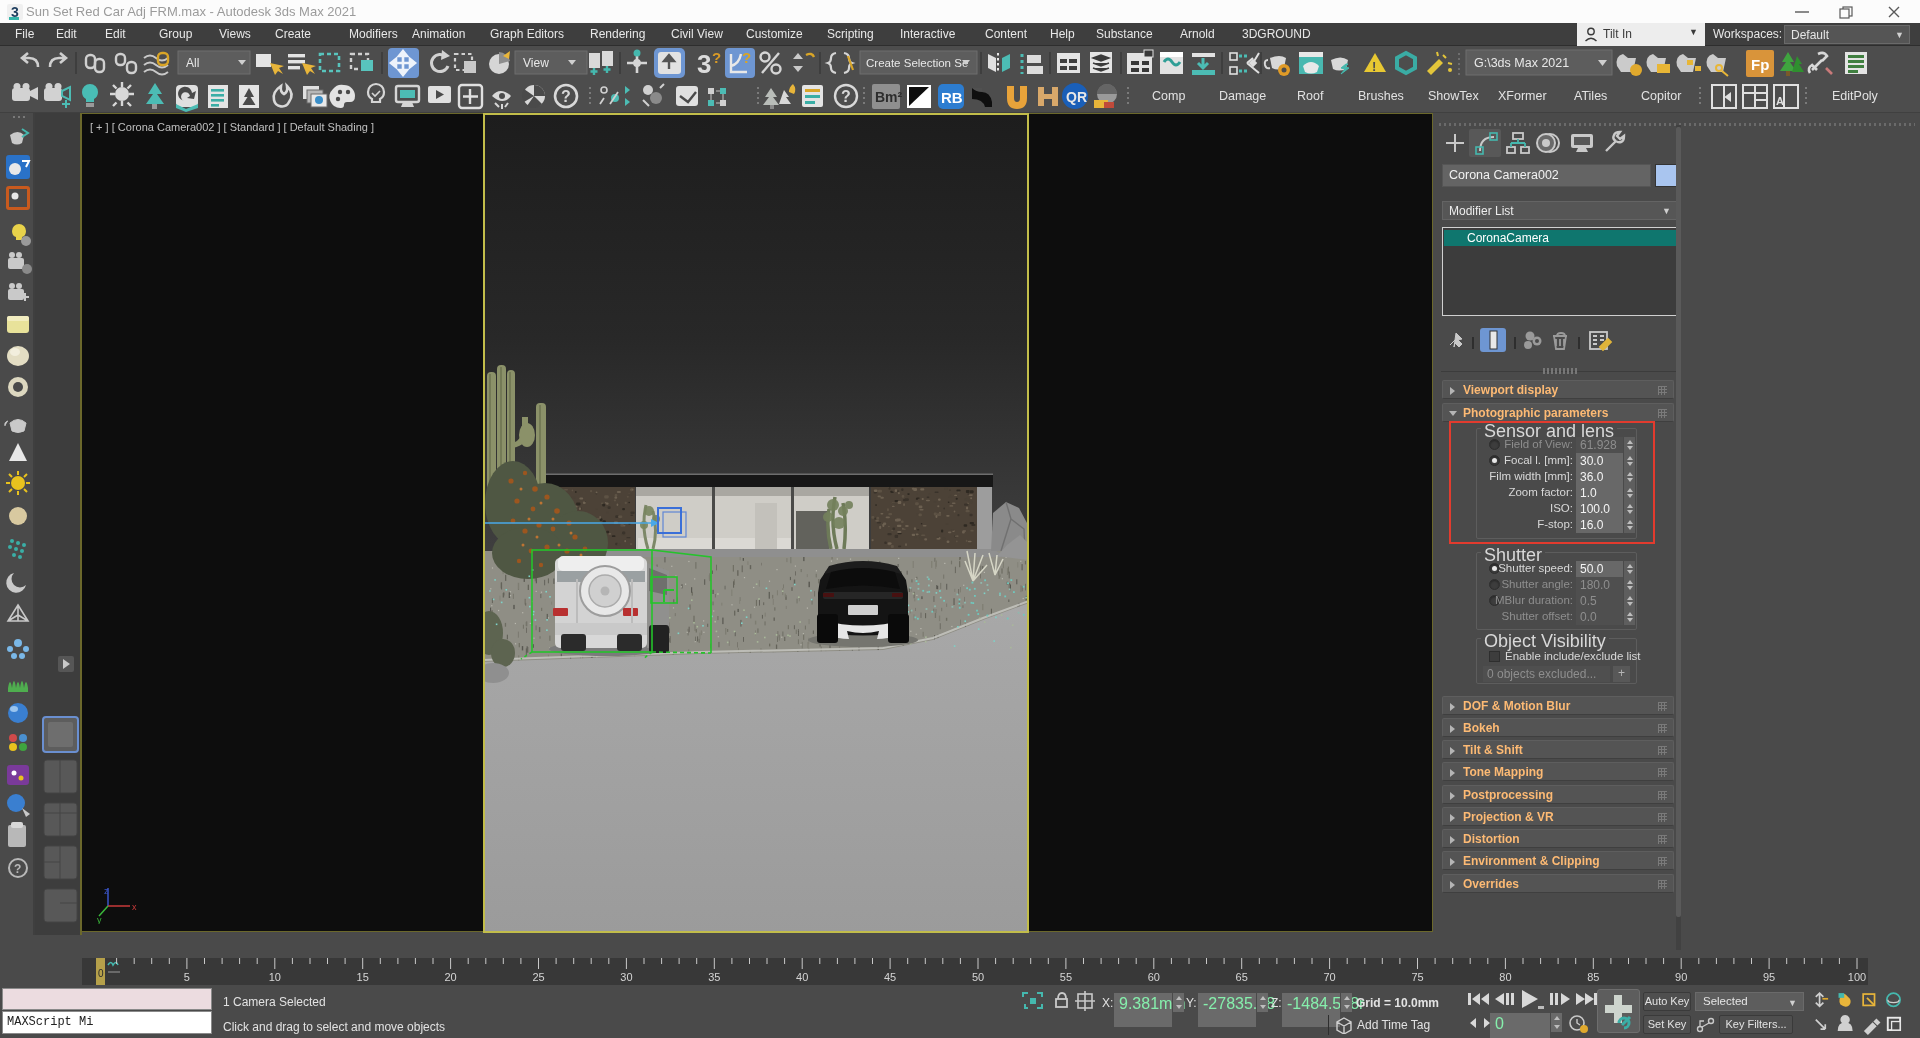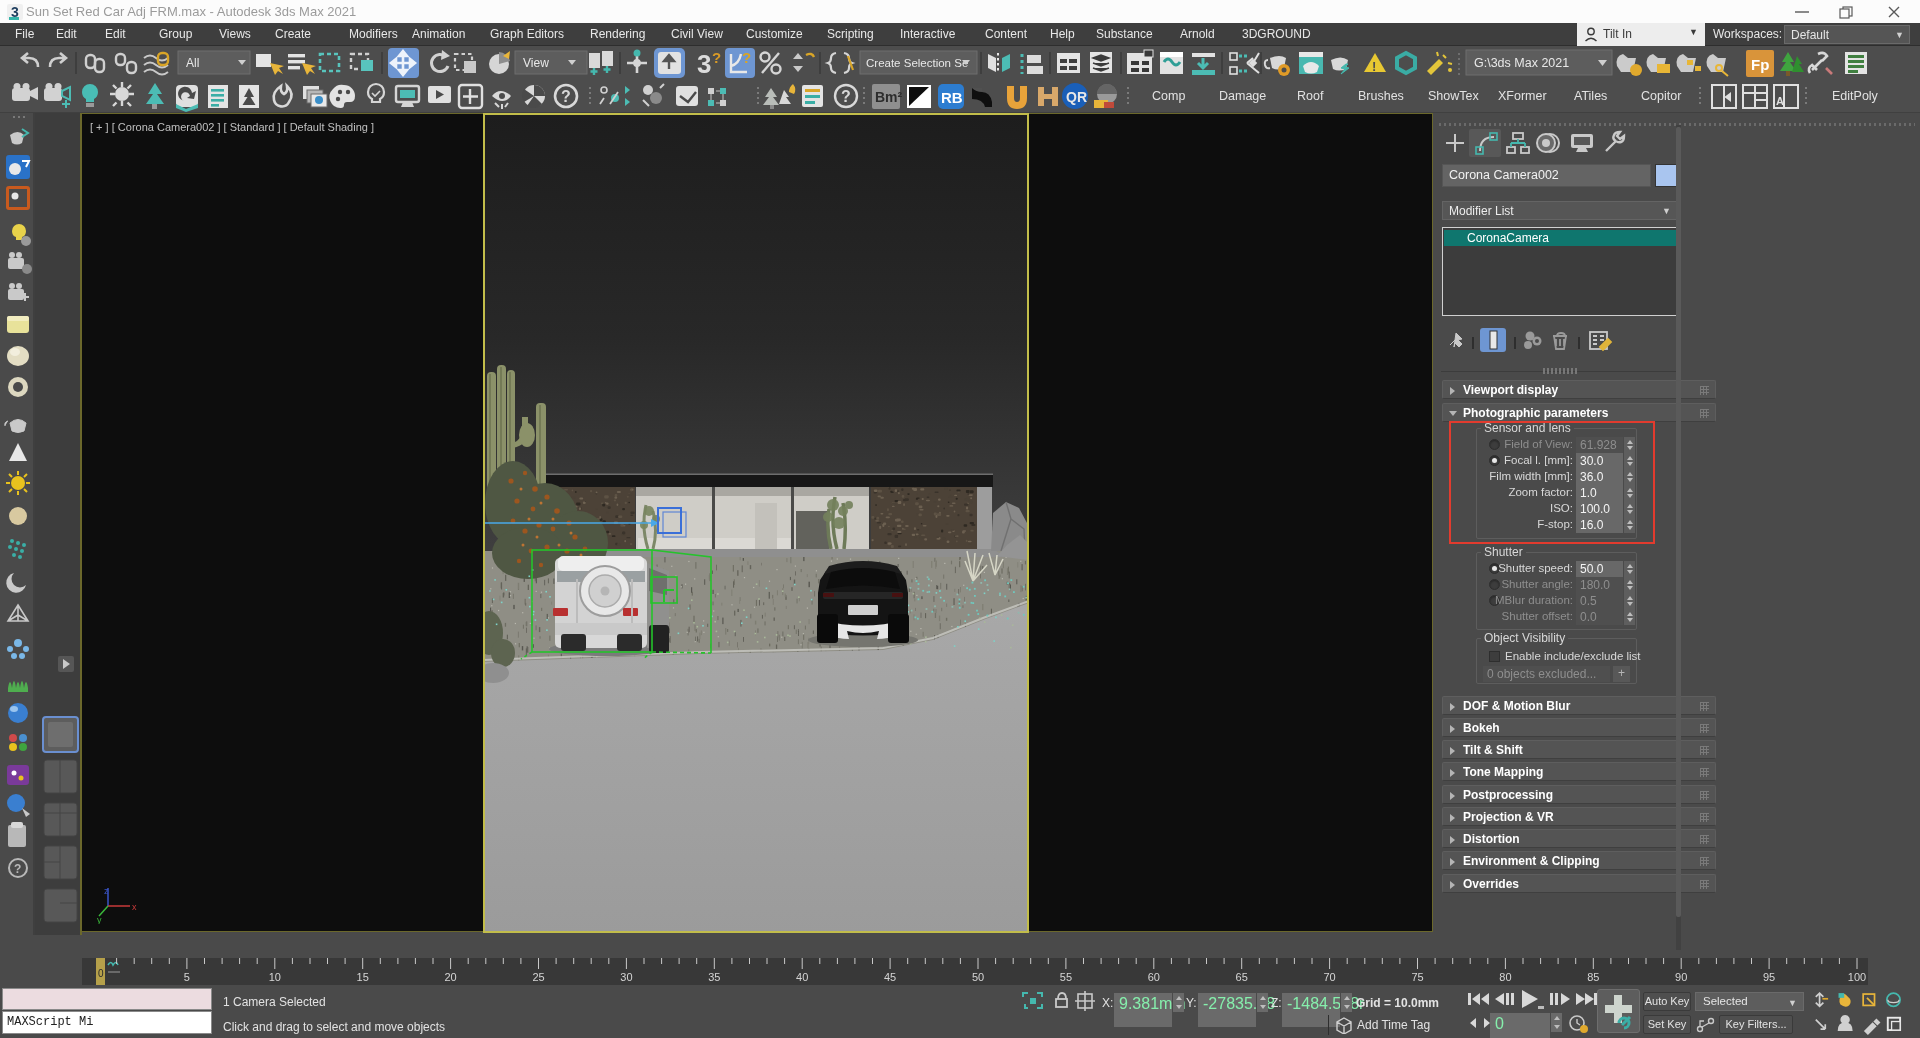--- a/index.html
+++ b/index.html
@@ -22,30 +22,30 @@
 
 
 #lefttools { left:0; top:113px; width:82px; height:822px;
   background:linear-gradient(to right,#4a4a4a 0 34px,#3d3d3d 34px 80px,#6b682b 80px); }
 #viewport { left:82px; top:113px; width:1351px; height:819px; background:#0d0d0d;
   border-top:1px solid #6b682b; border-bottom:1px solid #6b682b; border-right:1px solid #6b682b; }
 #vplabel { left:8px; top:7px; font-size:11px; color:#c0c0c0; }
 
 
 #cmdpanel { left:1433px; top:121px; width:487px; height:845px; background:#4a4a4a; }
-.rollout { position:absolute; left:9px; width:274px; height:19px; background:#545454;
+.rollout { position:absolute; left:9px; width:232px; height:19px; background:#545454;
   border:1px solid #5e5e5e; border-bottom-color:#3f3f3f; border-radius:2px;
-  color:#ffffff; font-size:12px; font-weight:bold; line-height:18px; padding-left:20px; }
+  color:#fdba74; font-size:12px; font-weight:bold; line-height:18px; padding-left:20px; }
 .rollout .arr { position:absolute; left:7px; top:6px; width:0; height:0;
   border-left:5px solid #b5b5b5; border-top:4px solid transparent; border-bottom:4px solid transparent; }
 .rollout .grip { position:absolute; right:6px; top:5px; width:9px; height:9px; opacity:.55;
   background:
    repeating-linear-gradient(to right, #999 0 1px, transparent 1px 3px),
    repeating-linear-gradient(to bottom, #999 0 1px, transparent 1px 3px); }
-.grplabel { position:absolute; color:#d8d8d8; font-size:12px; background:#4a4a4a; padding:0 3px; }
+.grplabel { position:absolute; color:#d8d8d8; font-size:18px; background:#4a4a4a; padding:0 3px; }
 .grpbox { position:absolute; border:1px solid #5d5d5d; border-radius:2px; }
 .fld { position:absolute; height:16px; background:#686868; color:#f4f4f4; font-size:12px;
   padding:1px 3px 0 4px; width:47px; }
 .fld.dis { background:#4f4f4f; color:#8e8e8e; }
 .spin { position:absolute; width:12px; height:16px; background:#5e5e5e; }
 .spin:before, .spin:after { content:""; position:absolute; left:3px; width:0; height:0;
   border-left:3px solid transparent; border-right:3px solid transparent; }
 .spin:before { top:3px; border-bottom:4px solid #bdbdbd; }
 .spin:after { bottom:3px; border-top:4px solid #bdbdbd; }
 .spin { border-left:1px solid #4a4a4a; }

